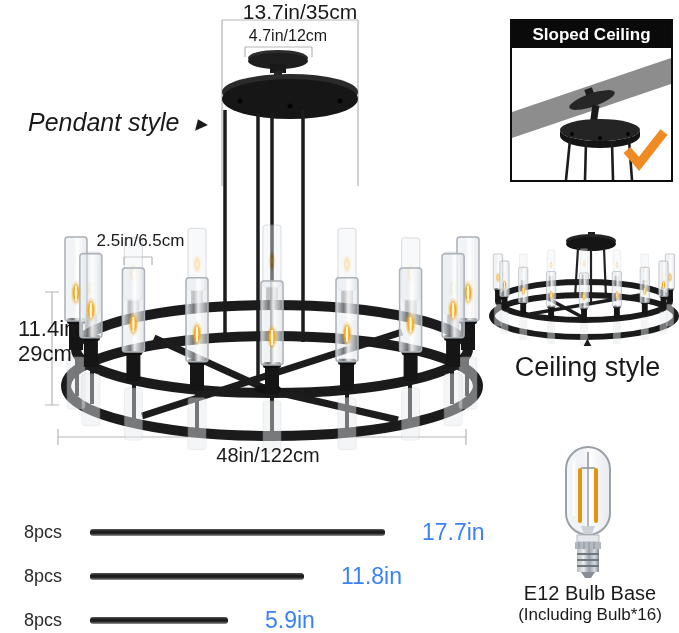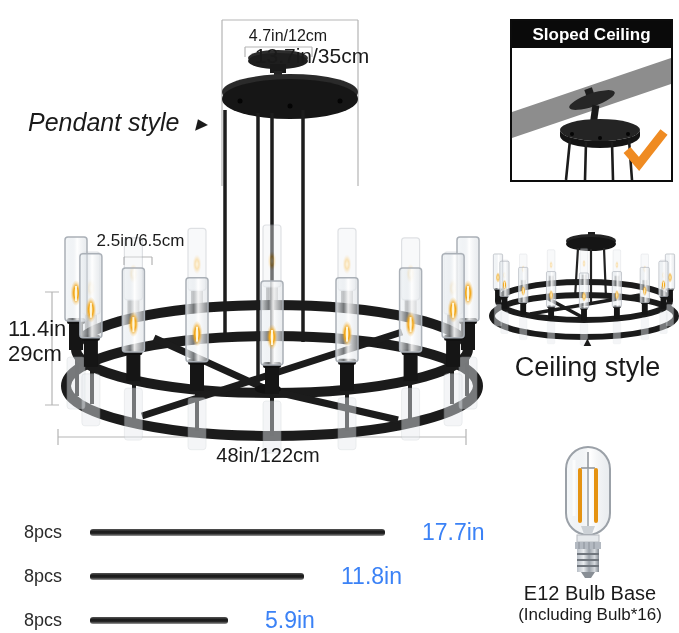--- a/index.html
+++ b/index.html
@@ -1,24 +1,24 @@
 <!DOCTYPE html>
 <html><head>
 <meta charset="utf-8">
 <style>
   html,body{margin:0;padding:0;background:#fff;}
   .canvas{position:relative;width:679px;height:633px;background:#fff;overflow:hidden;
           font-family:"Liberation Sans",sans-serif;color:#1a1a1a;}
   .abs{position:absolute;}
   .art{position:absolute;left:0;top:0;width:679px;height:633px;}
   .tc{text-align:center;}
-  .dim-top{left:212px;top:0;width:200px;font-size:21px;margin-top:44px;}
+  .dim-top{left:200px;top:0;width:200px;font-size:21px;}
   .dim-canopy{left:228px;top:27px;width:120px;font-size:16px;}
   .dim-tube{left:88px;top:231px;width:105px;font-size:17px;}
-  .dim-height{left:8px;top:316px;width:60px;font-size:22px;line-height:1.14;}
+  .dim-height{left:0;top:316px;width:60px;font-size:22px;line-height:1.14;padding-left:18px;}
   .dim-width{left:178px;top:444px;width:180px;font-size:20px;}
   .pendant-label{left:28px;top:108px;font-size:25px;font-style:italic;}
   .pendant-label .arr{font-size:15px;margin-left:9px;vertical-align:2px;}
   .ceiling-arrow{left:505px;top:334px;width:165px;font-size:13px;}
   .ceiling-label{left:495px;top:352px;width:185px;font-size:27px;}
   .sloped-box{left:510px;top:19px;width:163px;height:163px;border:2px solid #0c0c0c;
               box-sizing:border-box;background:#fff;}
   .sloped-header{height:27px;line-height:27px;background:#0a0a0a;color:#fff;
                  text-align:center;font-size:17px;font-weight:bold;}
   .sloped-art{display:block;width:159px;height:132px;}

